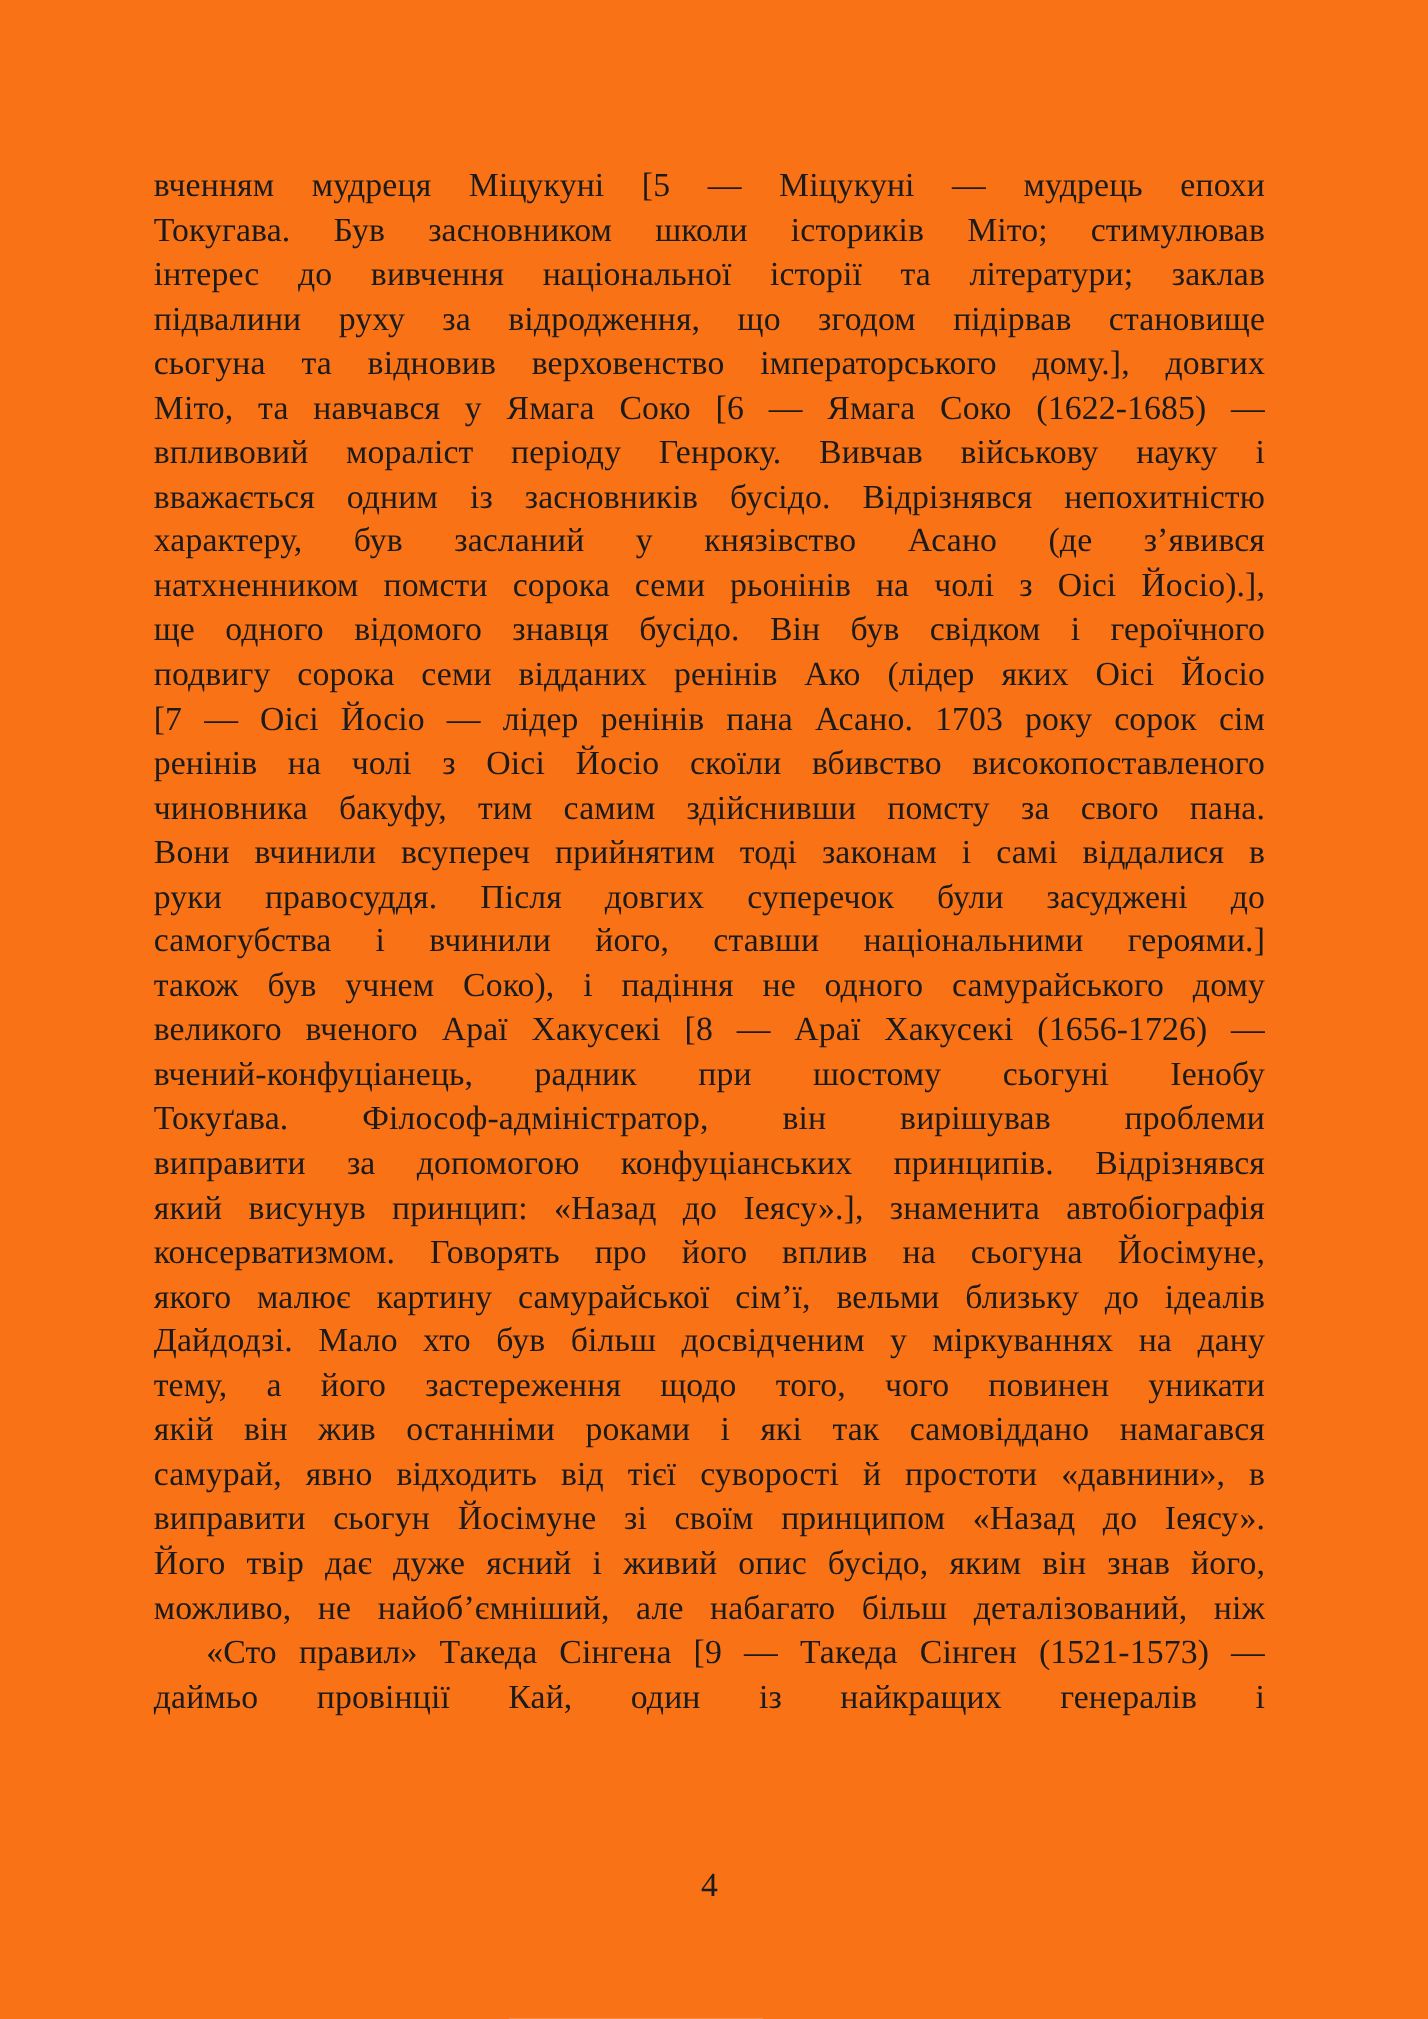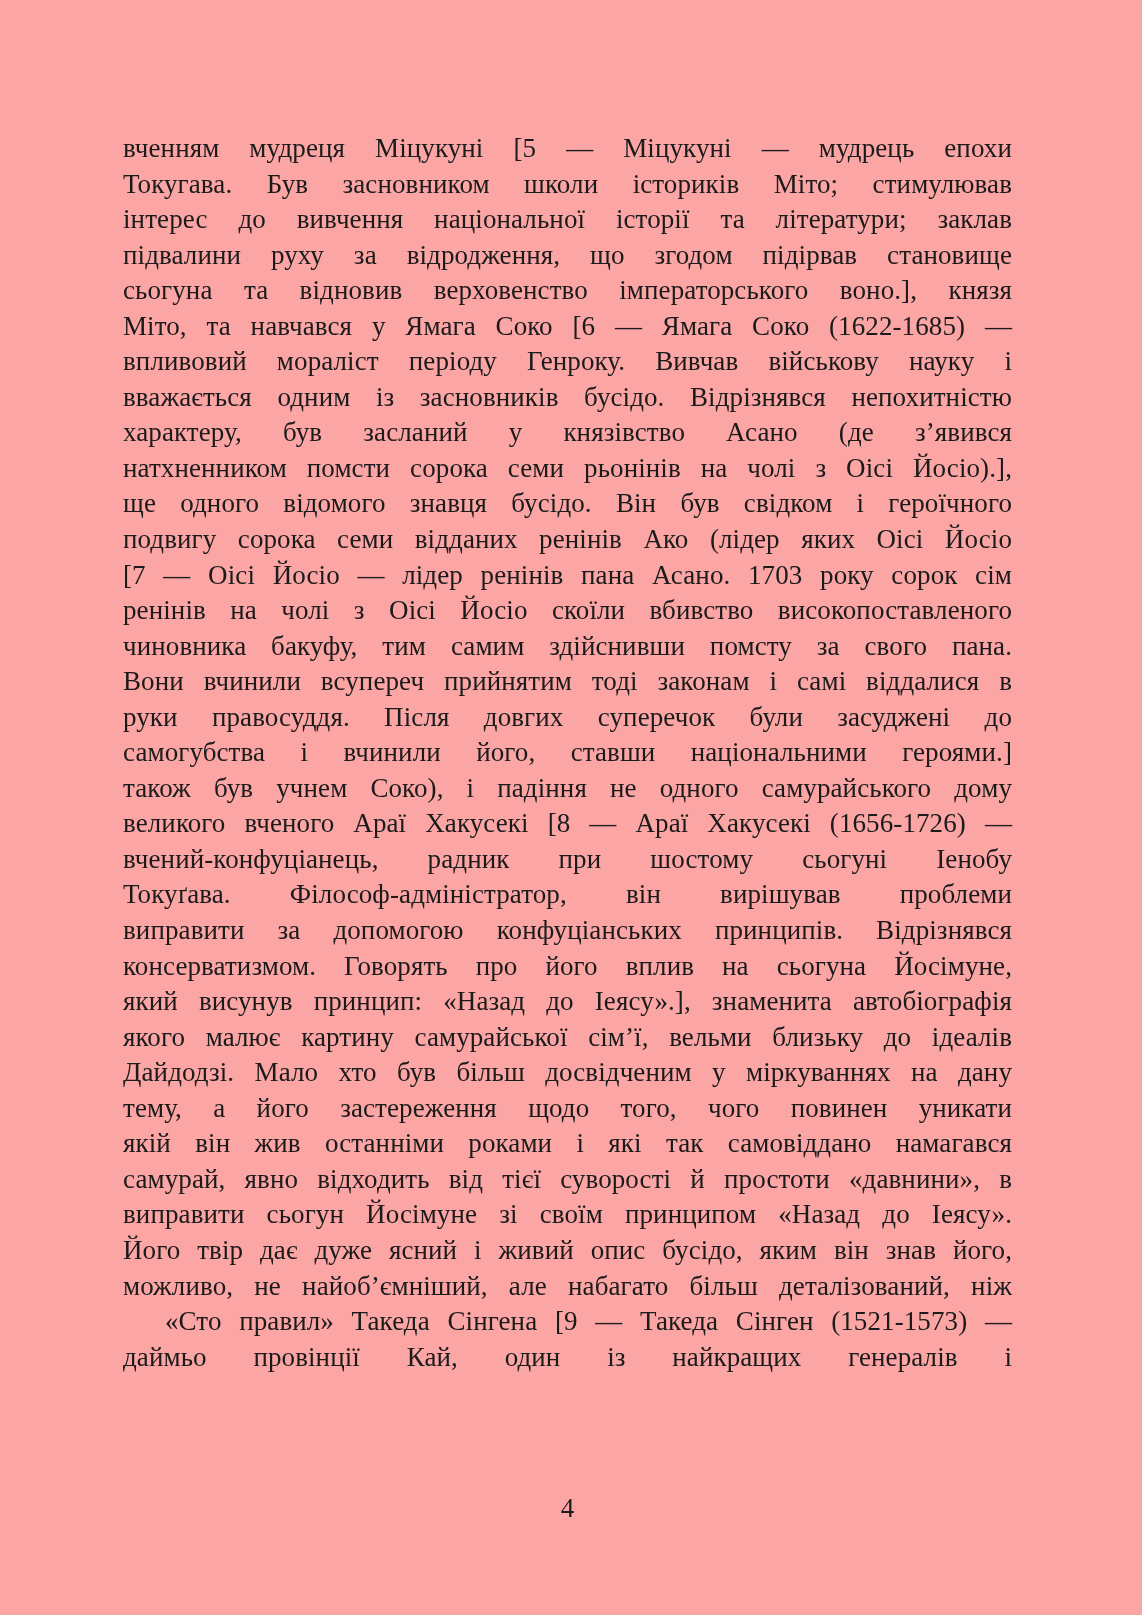--- a/index.html
+++ b/index.html
@@ -8,21 +8,21 @@
     height: 1615px;
     position: relative;
     background: #ffffff;
     font-family: "Liberation Serif", serif;
     color: #1b1b1b;
     overflow: hidden;
   }
   .page {
     position: absolute;
     inset: 0;
-    background: #fca5a5;
+    background: #f97316;
   }
   .text-block {
     position: absolute;
     left: 123px;
     top: 131px;
     width: 889px;
   }
   .line {
     font-size: 27px;
     line-height: 35.55px;
@@ -46,41 +46,41 @@
 </style>
 </head>
 <body>
 
 <div class="page">
   <div class="text-block">
       <div class="line">вченням мудреця Міцукуні [5 — Міцукуні — мудрець епохи</div>
       <div class="line">Токугава. Був засновником школи істориків Міто; стимулював</div>
       <div class="line">інтерес до вивчення національної історії та літератури; заклав</div>
       <div class="line">підвалини руху за відродження, що згодом підірвав становище</div>
-      <div class="line">сьогуна та відновив верховенство імператорського воно.], князя</div>
+      <div class="line">сьогуна та відновив верховенство імператорського дому.], довгих</div>
       <div class="line">Міто, та навчався у Ямага Соко [6 — Ямага Соко (1622-1685) —</div>
       <div class="line">впливовий мораліст періоду Генроку. Вивчав військову науку і</div>
       <div class="line">вважається одним із засновників бусідо. Відрізнявся непохитністю</div>
       <div class="line">характеру, був засланий у князівство Асано (де з’явився</div>
       <div class="line">натхненником помсти сорока семи рьонінів на чолі з Оісі Йосіо).],</div>
       <div class="line">ще одного відомого знавця бусідо. Він був свідком і героїчного</div>
       <div class="line">подвигу сорока семи відданих ренінів Ако (лідер яких Оісі Йосіо</div>
       <div class="line">[7 — Оісі Йосіо — лідер ренінів пана Асано. 1703 року сорок сім</div>
       <div class="line">ренінів на чолі з Оісі Йосіо скоїли вбивство високопоставленого</div>
       <div class="line">чиновника бакуфу, тим самим здійснивши помсту за свого пана.</div>
       <div class="line">Вони вчинили всупереч прийнятим тоді законам і самі віддалися в</div>
       <div class="line">руки правосуддя. Після довгих суперечок були засуджені до</div>
       <div class="line">самогубства і вчинили його, ставши національними героями.]</div>
       <div class="line">також був учнем Соко), і падіння не одного самурайського дому</div>
       <div class="line">великого вченого Араї Хакусекі [8 — Араї Хакусекі (1656-1726) —</div>
       <div class="line">вчений-конфуціанець, радник при шостому сьогуні Іенобу</div>
       <div class="line">Токуґава. Філософ-адміністратор, він вирішував проблеми</div>
       <div class="line">виправити за допомогою конфуціанських принципів. Відрізнявся</div>
+      <div class="line">який висунув принцип: «Назад до Іеясу».], знаменита автобіографія</div>
       <div class="line">консерватизмом. Говорять про його вплив на сьогуна Йосімуне,</div>
-      <div class="line">який висунув принцип: «Назад до Іеясу».], знаменита автобіографія</div>
       <div class="line">якого малює картину самурайської сім’ї, вельми близьку до ідеалів</div>
       <div class="line">Дайдодзі. Мало хто був більш досвідченим у міркуваннях на дану</div>
       <div class="line">тему, а його застереження щодо того, чого повинен уникати</div>
       <div class="line">якій він жив останніми роками і які так самовіддано намагався</div>
       <div class="line">самурай, явно відходить від тієї суворості й простоти «давнини», в</div>
       <div class="line">виправити сьогун Йосімуне зі своїм принципом «Назад до Іеясу».</div>
       <div class="line">Його твір дає дуже ясний і живий опис бусідо, яким він знав його,</div>
       <div class="line">можливо, не найоб’ємніший, але набагато більш деталізований, ніж</div>
       <div class="line indent">«Сто правил» Такеда Сінгена [9 — Такеда Сінген (1521-1573) —</div>
       <div class="line">даймьо провінції Кай, один із найкращих генералів і</div>

